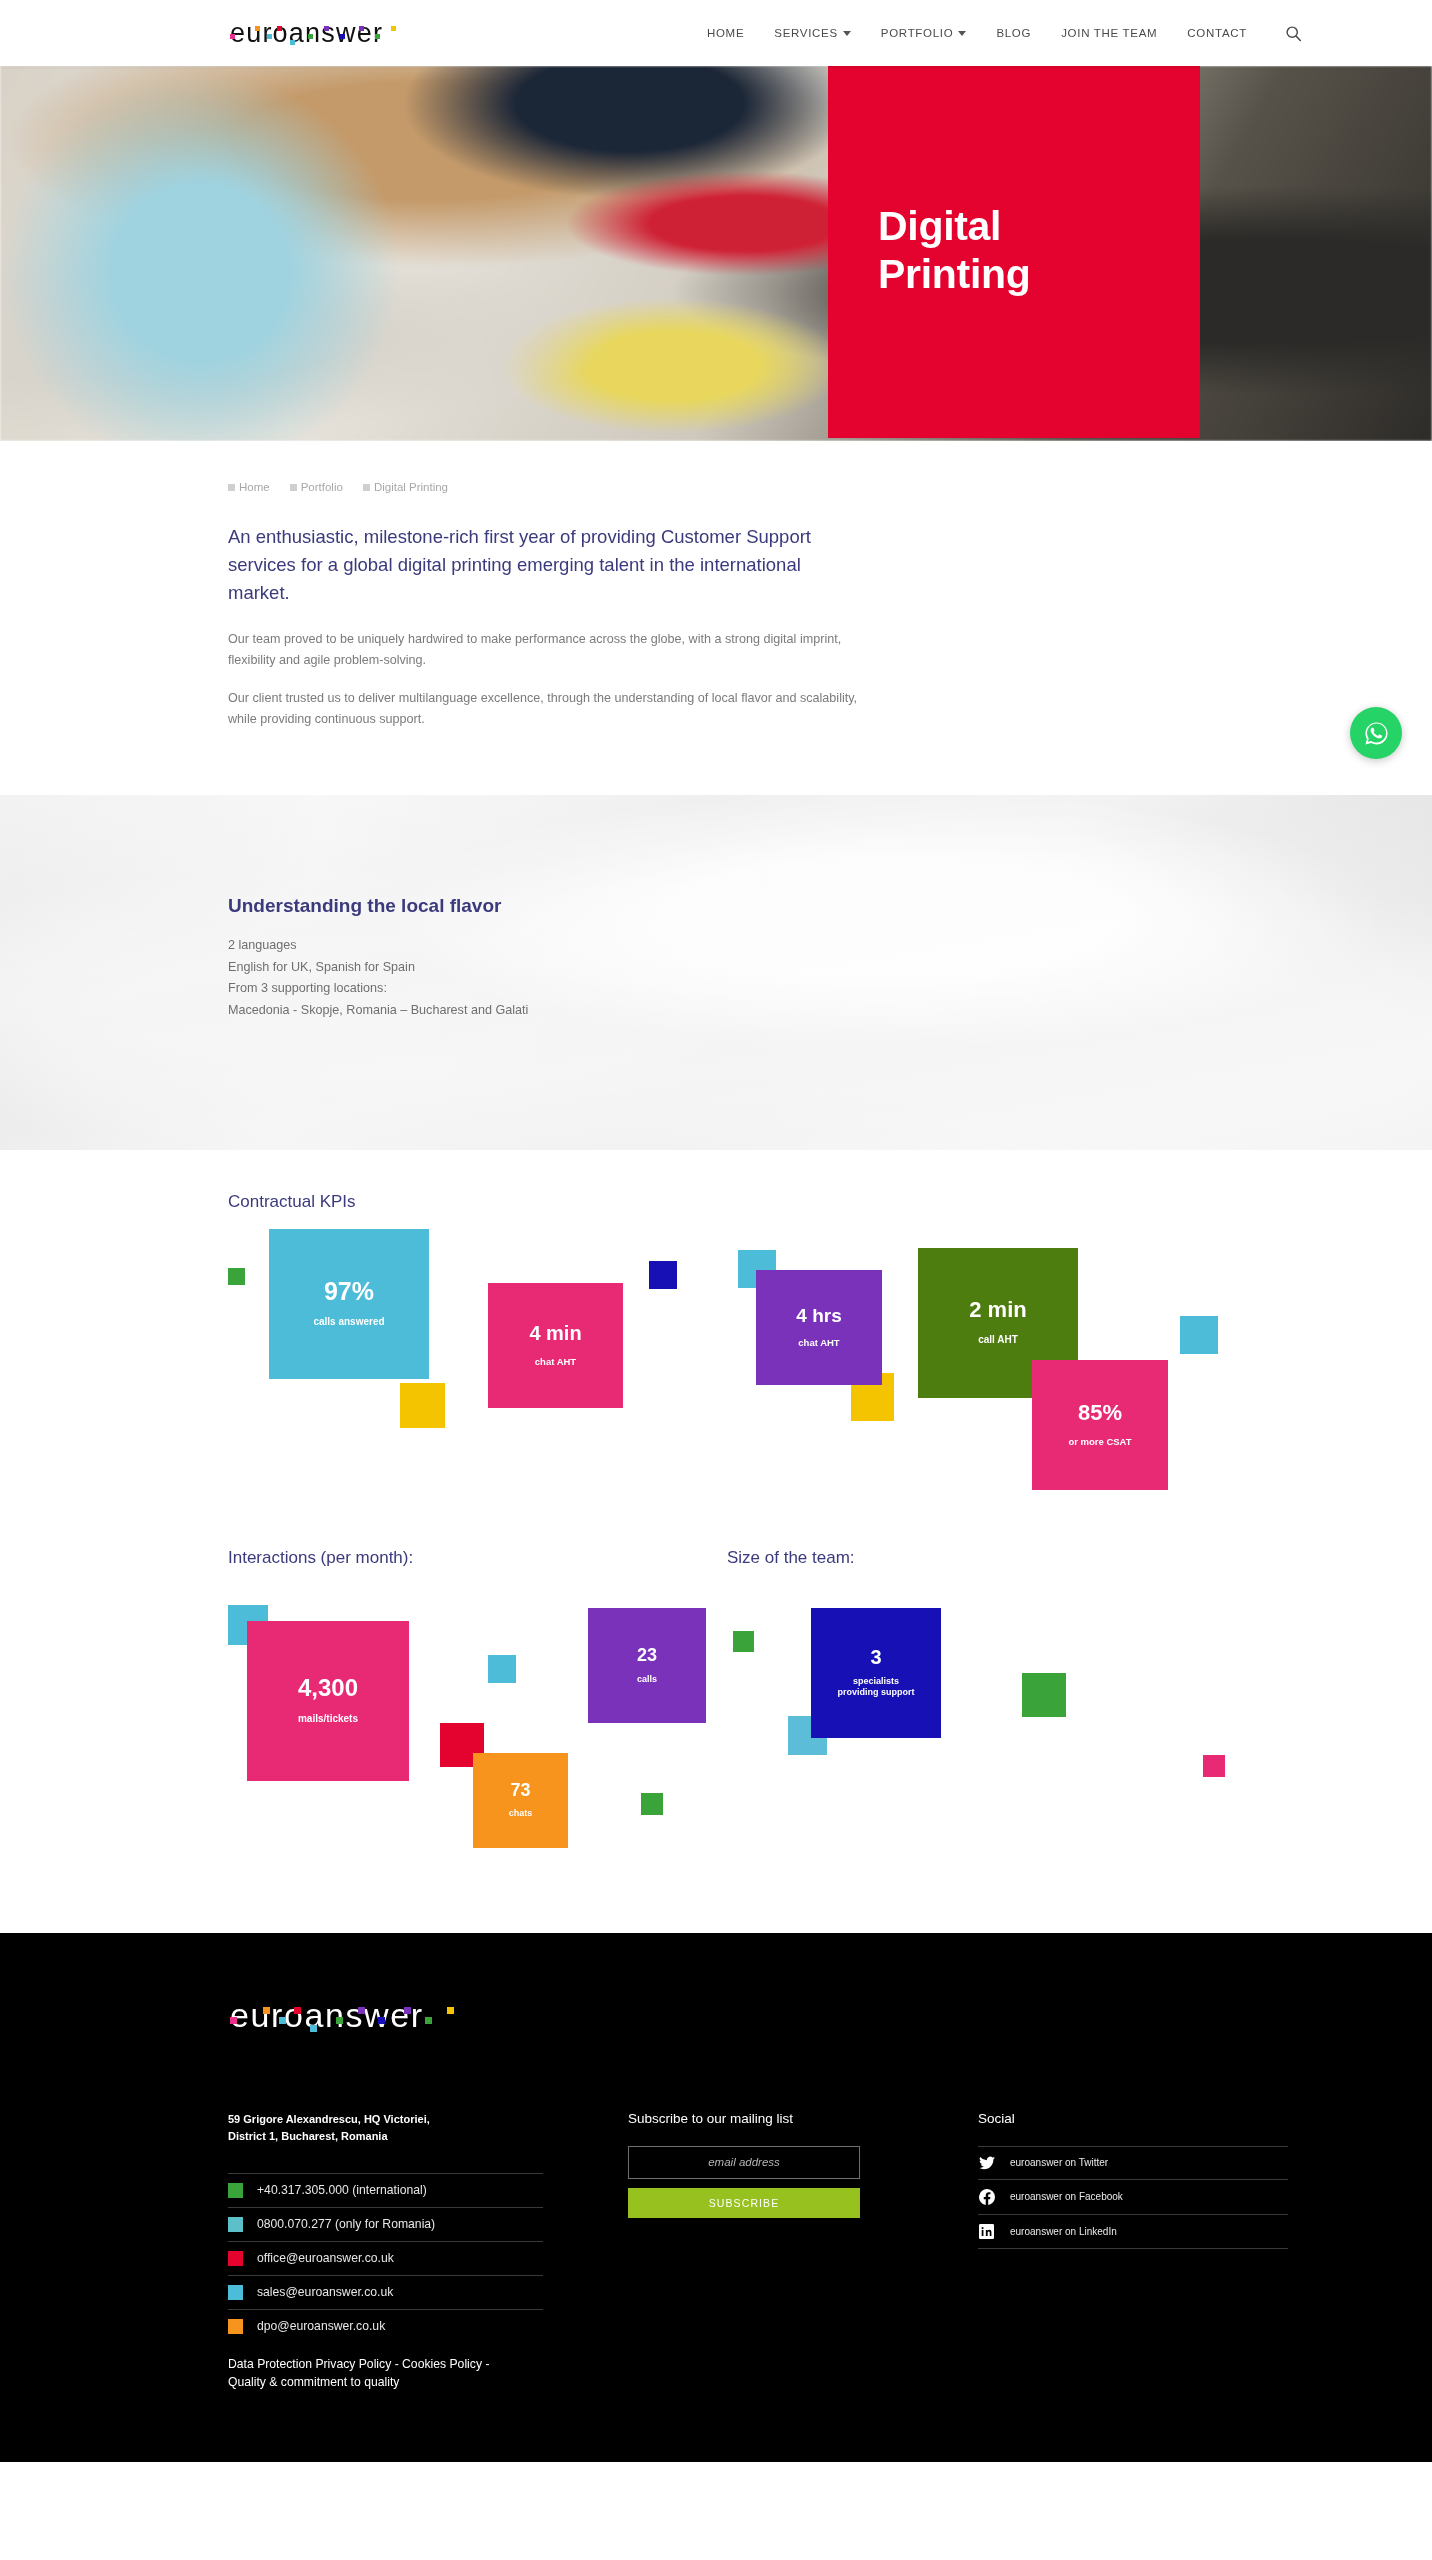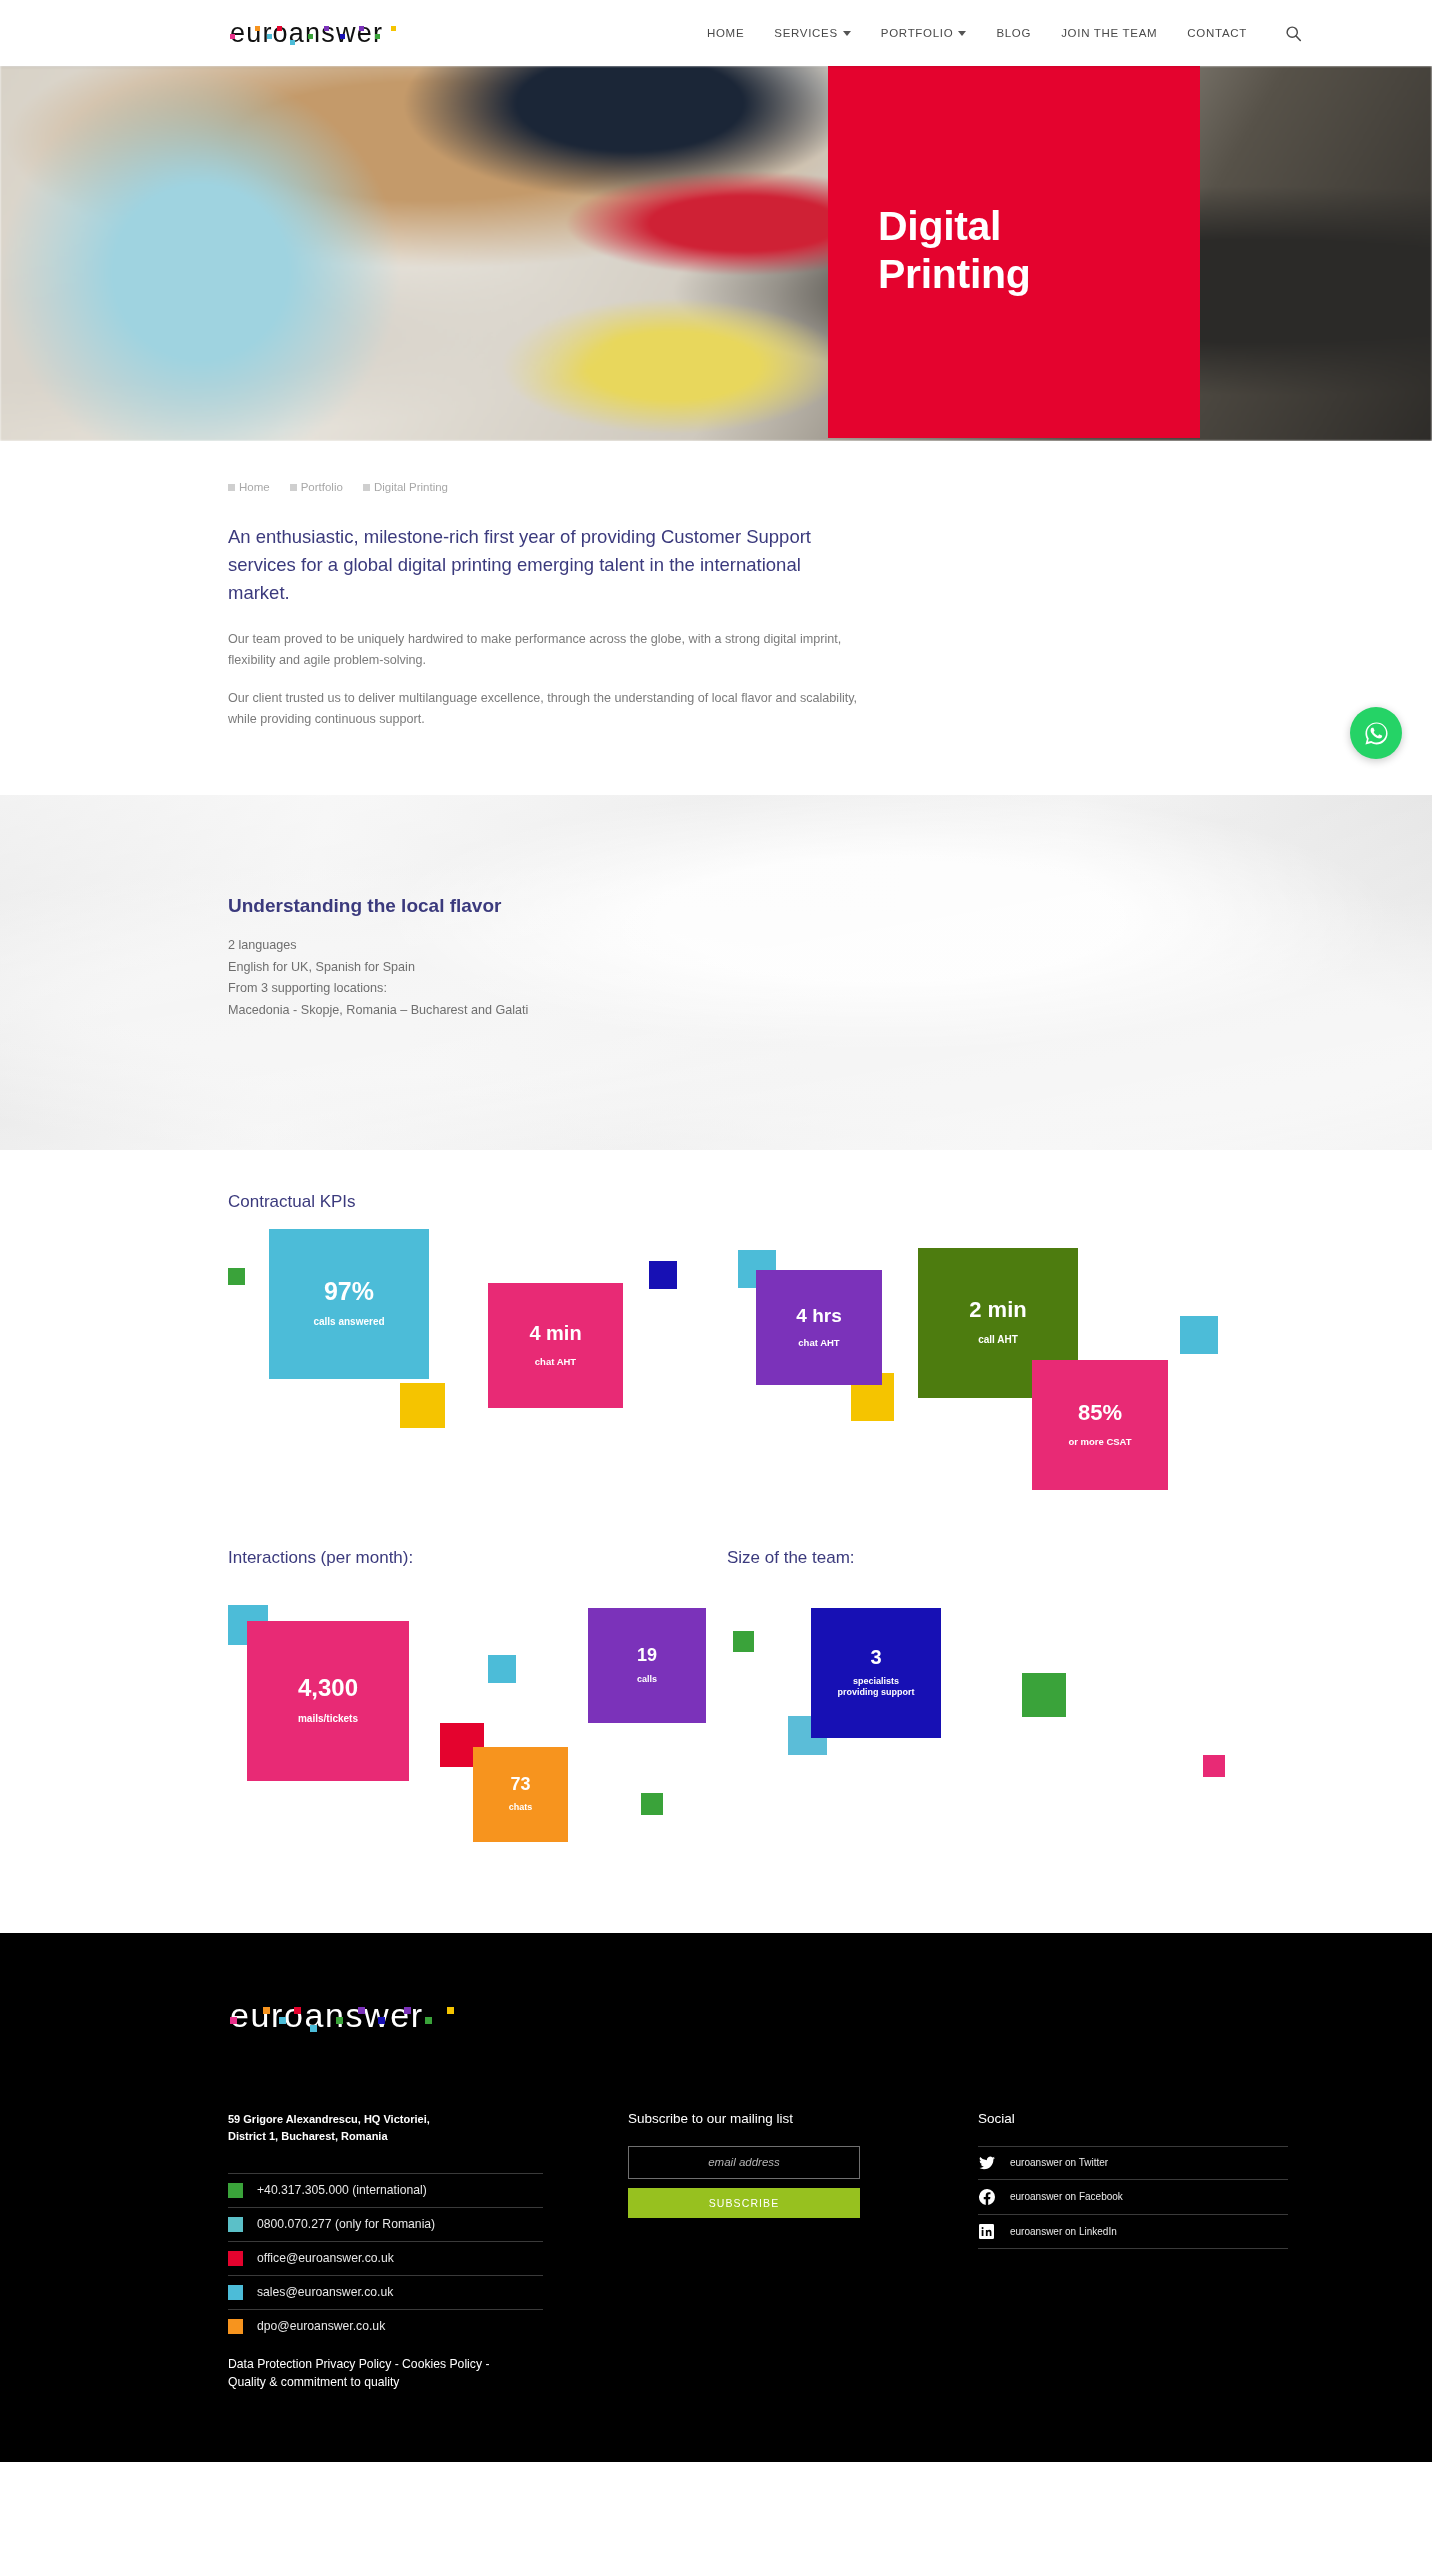--- a/index.html
+++ b/index.html
@@ -283,27 +283,27 @@
         <div class="chip" style="left:505px;top:83px; width:21px;height:21px;background:#3aa33a;"></div>
         <div class="chip" style="left:560px;top:168px;width:39px;height:39px;background:#5bbdd8;"></div>
         <div class="chip" style="left:794px;top:125px;width:44px;height:44px;background:#3aa33a;"></div>
         <div class="chip" style="left:975px;top:207px;width:22px;height:22px;background:#e82a75;"></div>
 
         <div class="tile" style="left:19px; top:73px; width:162px;height:160px;background:#e82a75;">
           <div class="v" style="font-size:24px;">4,300</div>
           <div class="l" style="font-size:10px;margin-top:13px;">mails/tickets</div>
         </div>
 
-        <div class="tile" style="left:245px; top:199px; width:95px;height:95px;background:#f7941e;">
+        <div class="tile" style="left:245px; top:205px; width:95px;height:95px;background:#f7941e;">
           <div class="v" style="font-size:18px;">73</div>
           <div class="l" style="font-size:9px;margin-top:9px;">chats</div>
         </div>
 
         <div class="tile" style="left:360px; top:60px; width:118px;height:115px;background:#7b32ba;">
-          <div class="v" style="font-size:18px;">19</div>
+          <div class="v" style="font-size:18px;">23</div>
           <div class="l" style="font-size:9px;margin-top:10px;">calls</div>
         </div>
 
         <div class="tile" style="left:583px; top:60px; width:130px;height:130px;background:#1710b4;">
           <div class="v" style="font-size:20px;">3</div>
           <div class="l" style="font-size:9px;margin-top:9px;white-space:pre-line;">specialists
 providing support</div>
         </div>
       </div>
     </div>

